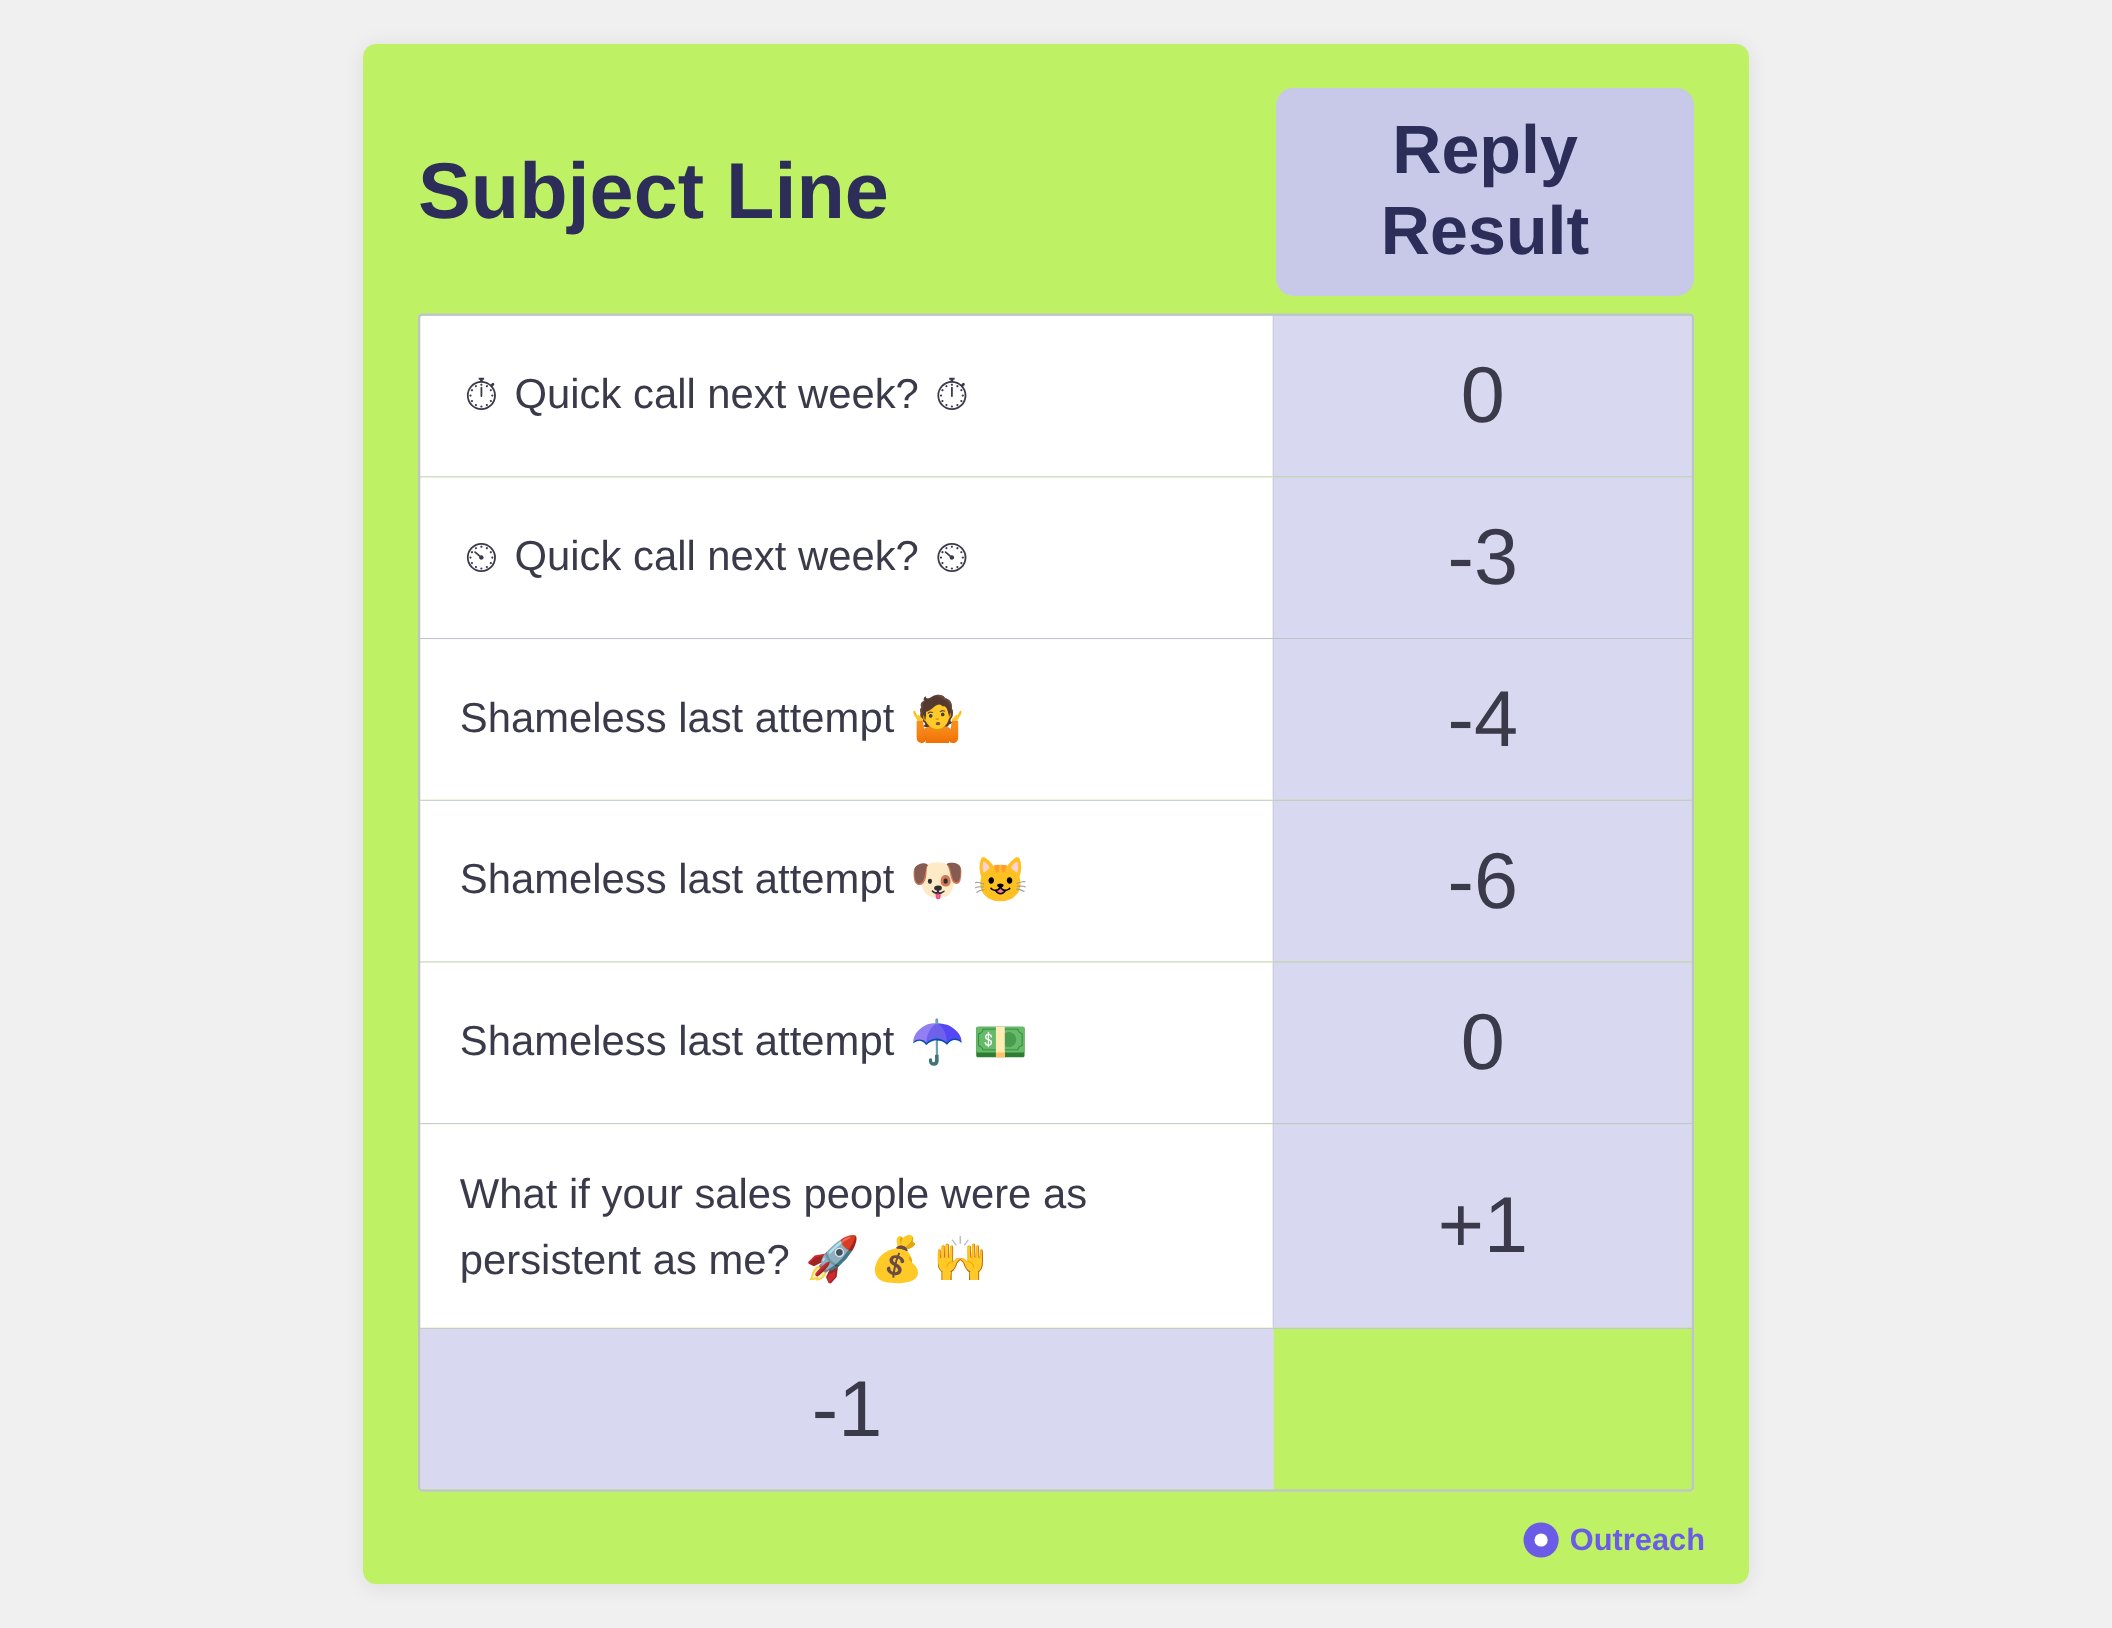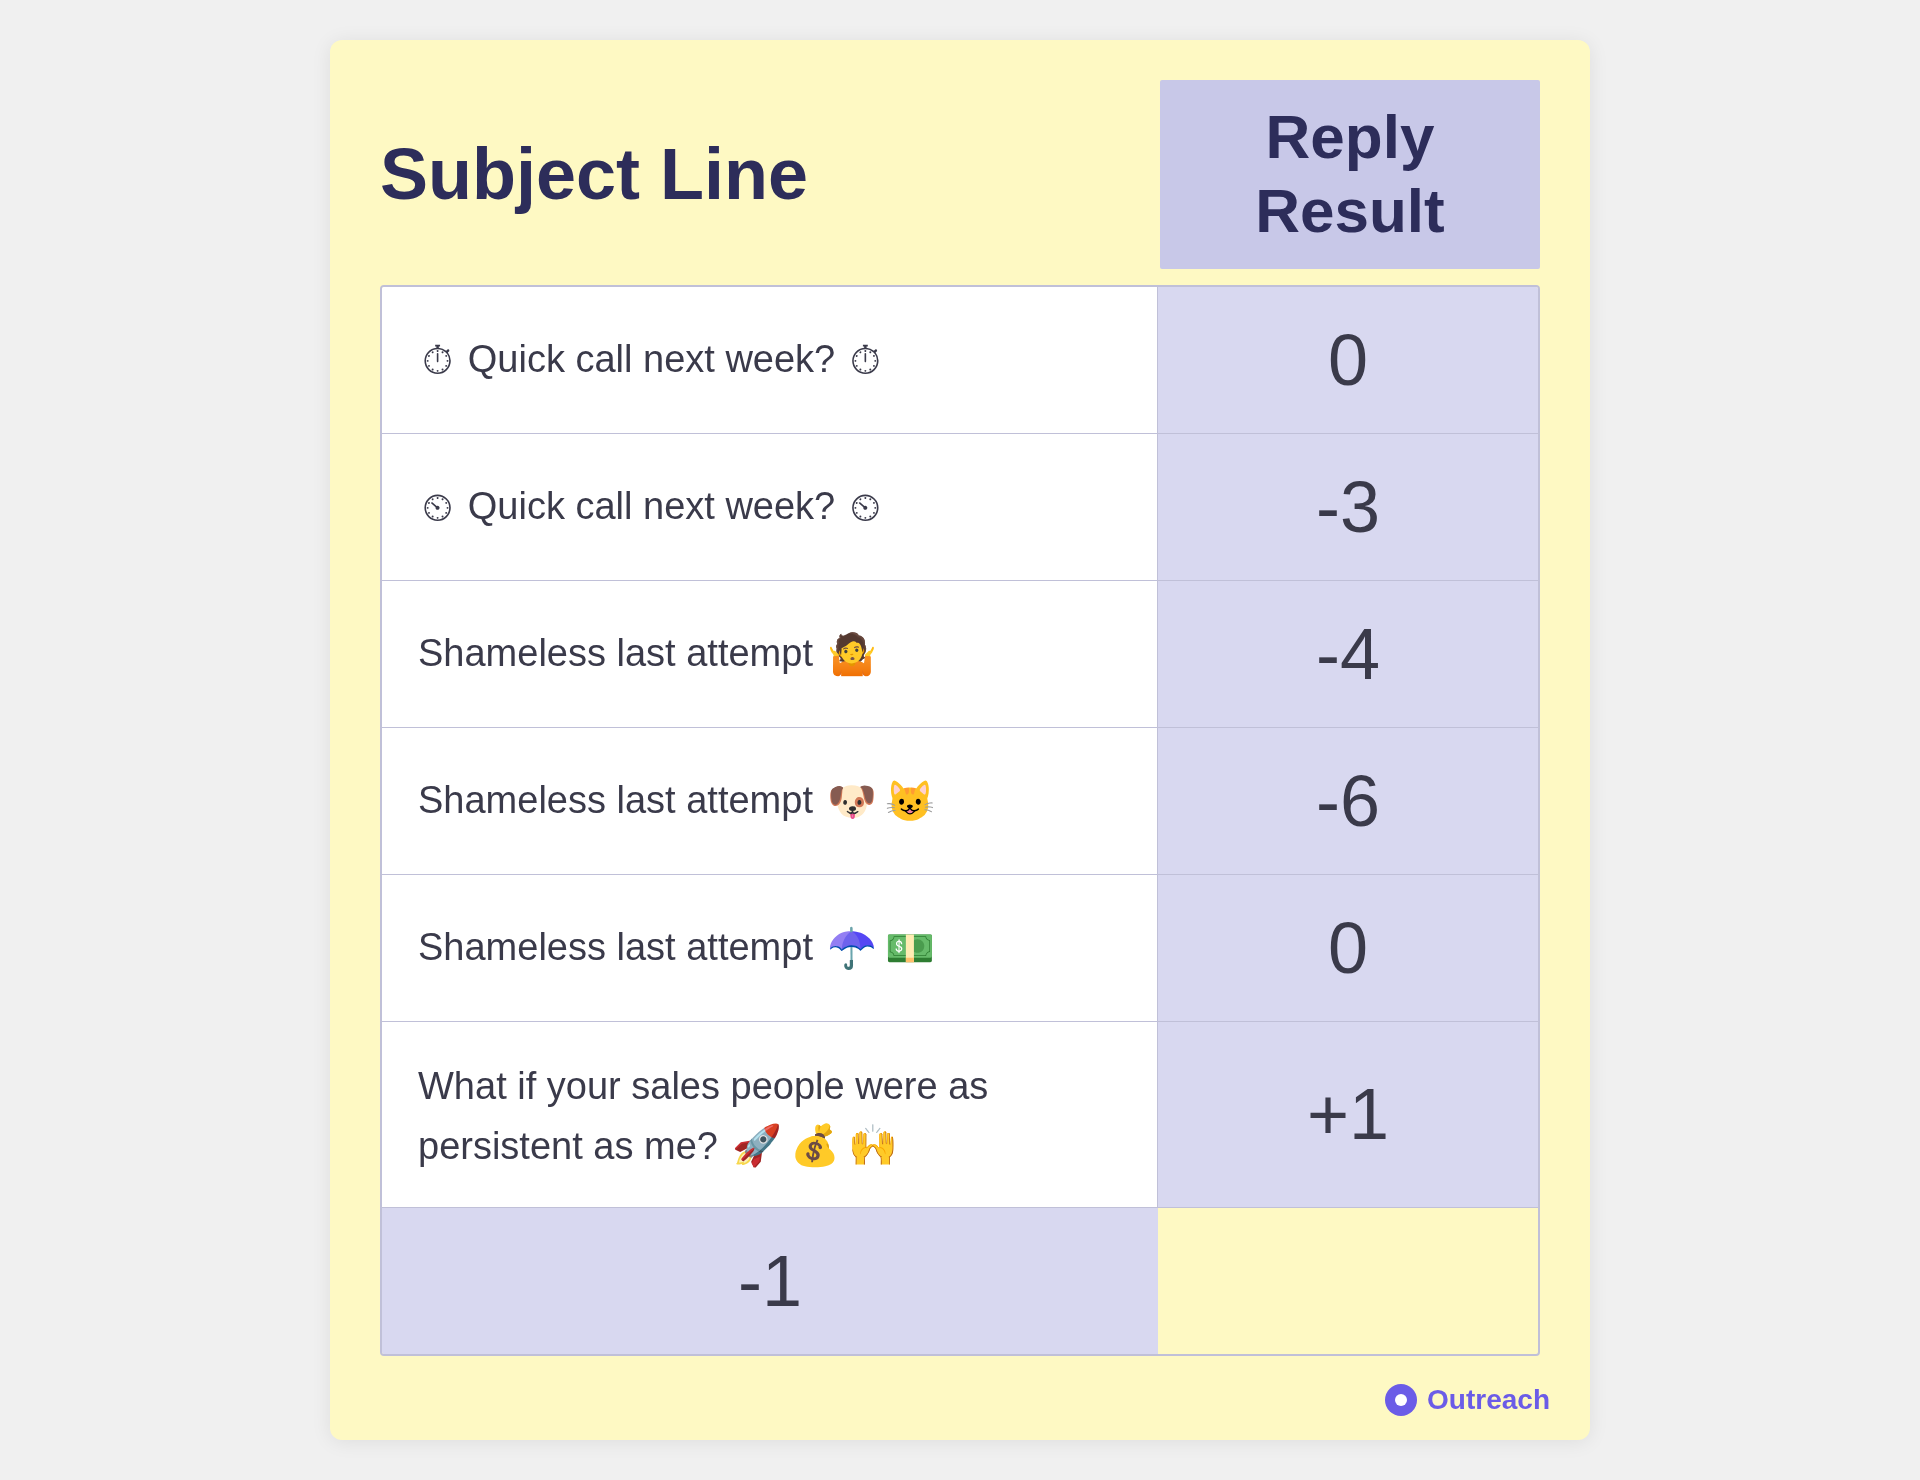--- a/index.html
+++ b/index.html
@@ -12,21 +12,21 @@
       width: 1920px;
       height: 1480px;
       background: #f0f0f0;
       font-family: 'Arial', sans-serif;
       display: flex;
       align-items: center;
       justify-content: center;
     }
 
     .card {
-      background: #fef9c3;
+      background: #bef264;
       width: 1260px;
       min-height: 1400px;
       border-radius: 12px;
       padding: 40px 50px 60px 50px;
       box-shadow: 0 2px 20px rgba(0,0,0,0.08);
       position: relative;
     }
 
     .header-row {
       display: grid;
@@ -42,21 +42,21 @@
       color: #2d2d5a;
       line-height: 1.1;
     }
 
     .header-reply {
       font-size: 62px;
       font-weight: 900;
       color: #2d2d5a;
       text-align: center;
       background: #c8c8e8;
-      border-radius: 2px;
+      border-radius: 16px;
       padding: 20px 10px;
       line-height: 1.2;
     }
 
     .table-container {
       border: 2px solid #c0c0d8;
       border-radius: 4px;
       overflow: hidden;
     }
 

